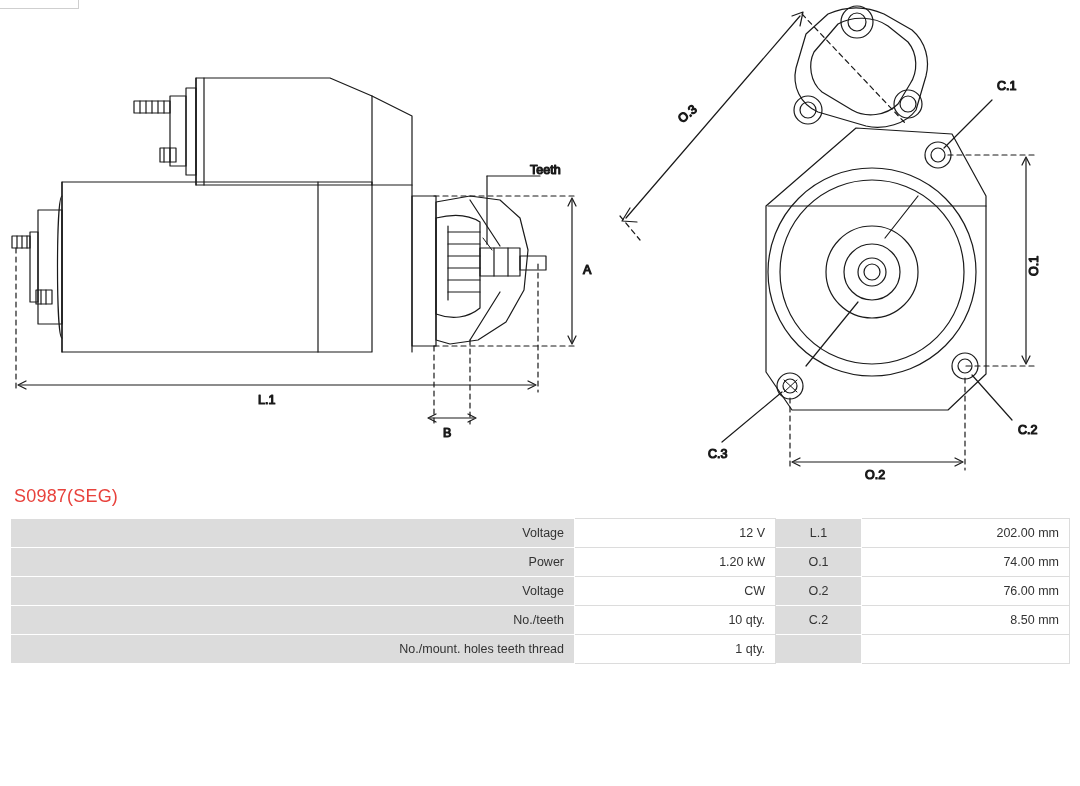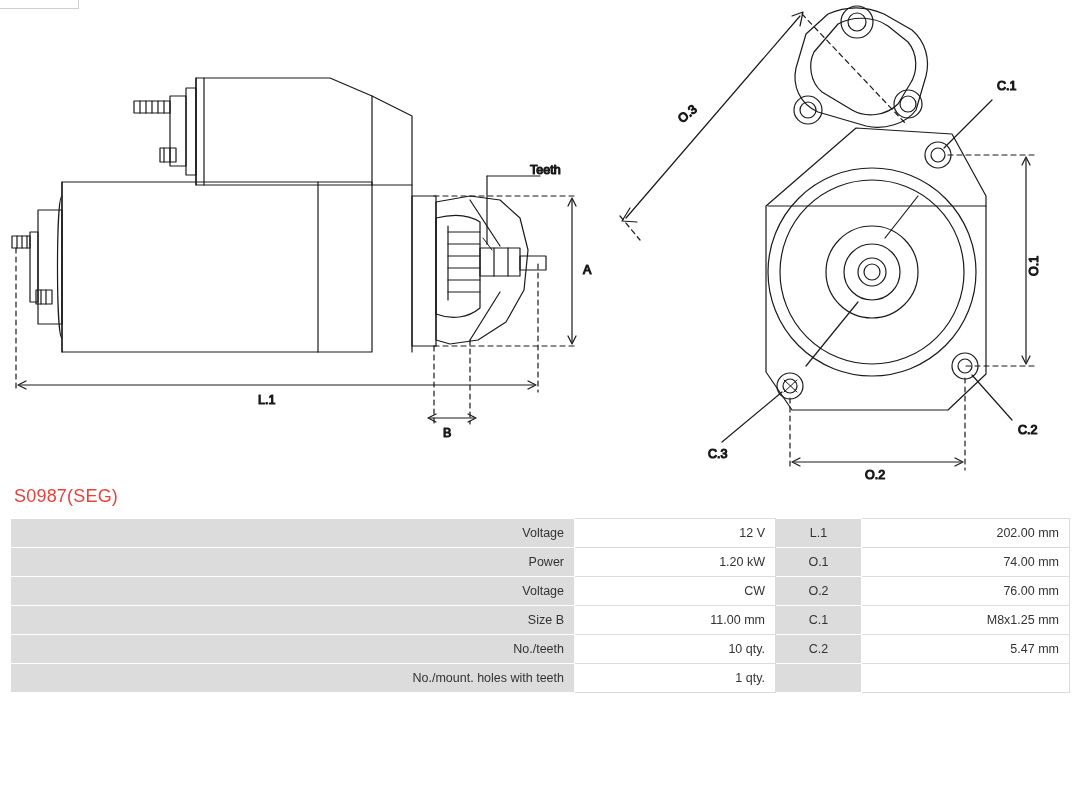--- a/index.html
+++ b/index.html
@@ -265,31 +265,25 @@
       <td class="c-label2">O.1</td>
       <td class="c-value2">74.00 mm</td>
     </tr>
     <tr>
       <td class="c-label">Voltage</td>
       <td class="c-value">CW</td>
       <td class="c-label2">O.2</td>
       <td class="c-value2">76.00 mm</td>
     </tr>
     <tr>
-      <td class="c-label">Size B</td>
-      <td class="c-value">11.00 mm</td>
-      <td class="c-label2">C.1</td>
-      <td class="c-value2">M8x1.25 mm</td>
-    </tr>
-    <tr>
       <td class="c-label">No./teeth</td>
       <td class="c-value">10 qty.</td>
       <td class="c-label2">C.2</td>
-      <td class="c-value2">5.47 mm</td>
-    </tr>
-    <tr>
-      <td class="c-label">No./mount. holes with teeth</td>
+      <td class="c-value2">8.50 mm</td>
+    </tr>
+    <tr>
+      <td class="c-label">No./mount. holes teeth thread</td>
       <td class="c-value">1 qty.</td>
       <td class="c-label2"></td>
       <td class="c-value2"></td>
     </tr>
   </tbody>
 </table>
 
 </body></html>

